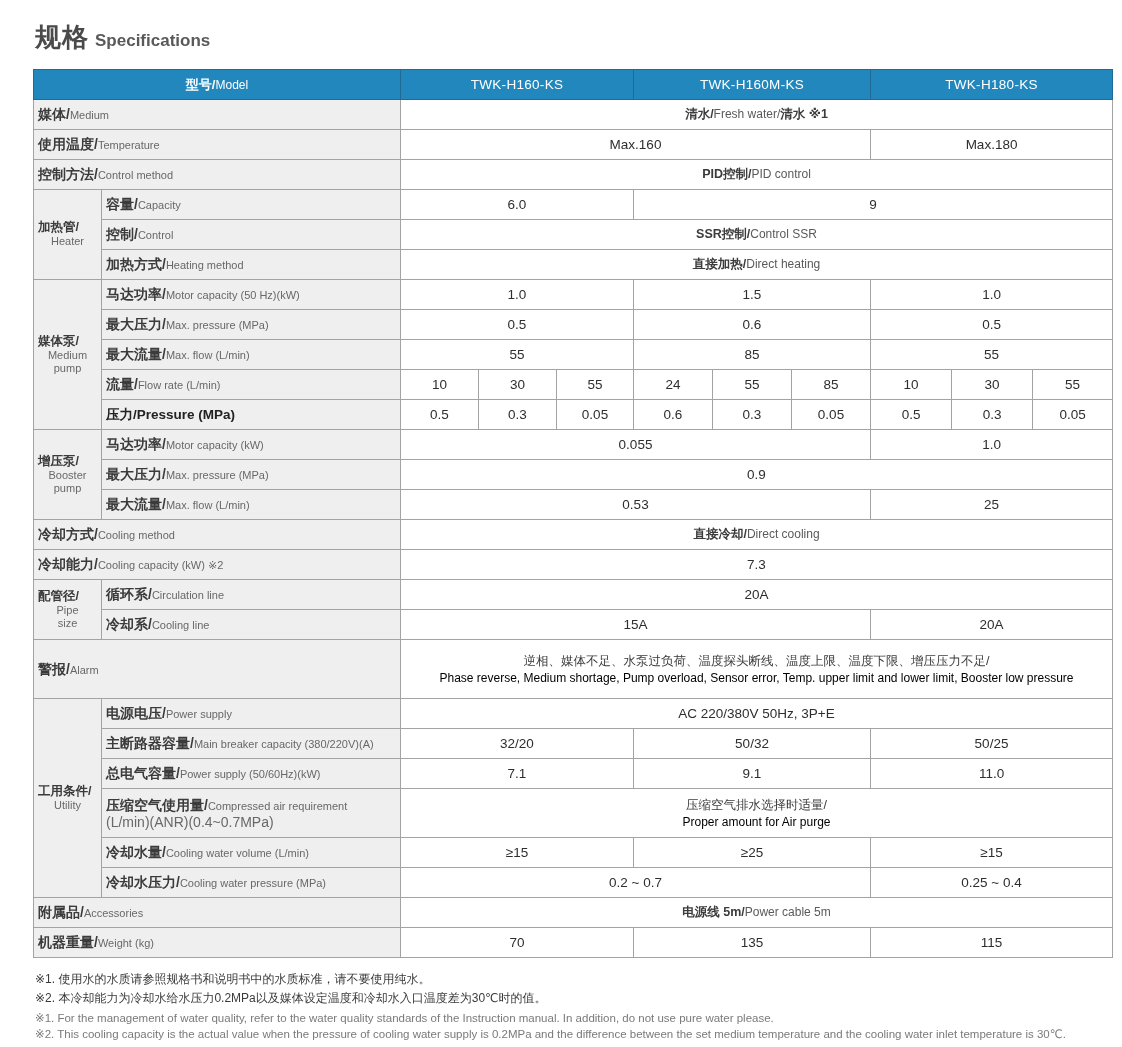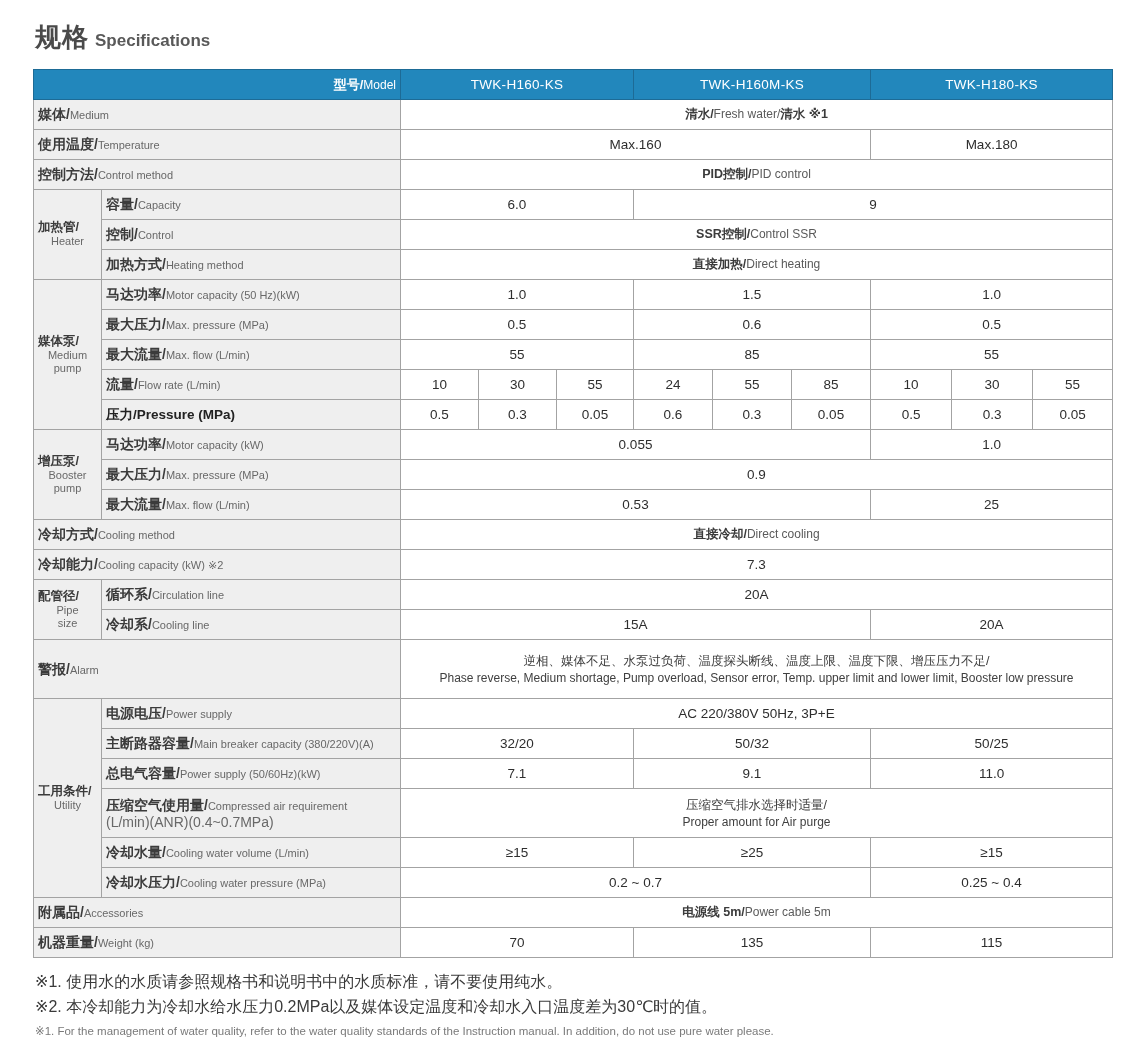--- a/index.html
+++ b/index.html
@@ -5,45 +5,45 @@
   html,body{margin:0;padding:0;background:#fff;}
   body{width:1122px;font-family:"Liberation Sans","DejaVu Sans",sans-serif;color:#333;}
   .wrap{padding:20px 10px 0 33px;}
   .title{margin:0 0 14px 2px;}
   .title .title-zh{font-size:26px;font-weight:bold;color:#4a4a4a;letter-spacing:1px;}
   .title .title-en{font-size:17px;color:#595959;margin-left:6px;}
   table.spec{border-collapse:collapse;table-layout:fixed;width:1079px;border:1px solid #8a8a8a;}
   table.spec td{border:1px solid #a3a3a3;height:29px;padding:0 4px;overflow:hidden;vertical-align:middle;}
   
   tr.hdr td{background:#2287BC;border-color:#1d6b96;color:#fff;height:29px;}
-  tr.hdr td.model-label{text-align:right;}
+  tr.hdr td.model-label{text-align:center;}
   tr.hdr .h-zh{font-size:13px;font-weight:bold;}
   tr.hdr .h-en{font-size:12px;}
   tr.hdr td.model{text-align:center;font-size:13.5px;letter-spacing:.3px;}
   
   td.lab{background:#EFEFEF;text-align:left;padding:2px 8px;line-height:1.15;}
   td.lab .zh{font-weight:bold;font-size:14px;color:#3b3b3b;}
   td.lab .en{font-size:11px;color:#686868;}
   td.lab .en2{display:block;font-size:14px;color:#686868;}
   td.lab.plain{font-size:13.5px;color:#222;font-weight:bold;}
   
   td.grp{background:#EFEFEF;text-align:left;padding:2px 5px;line-height:1.2;}
   td.grp .zh{font-weight:bold;font-size:12.5px;color:#3b3b3b;display:block;}
   td.grp .en{font-size:11px;color:#686868;display:block;text-align:center;}
   
   td.val{text-align:center;font-size:13.5px;color:#2e2e2e;background:#fff;}
   td.val .seg-zh{font-weight:bold;font-size:12.5px;color:#3b3b3b;}
   td.val .seg-en{font-size:12px;color:#5a5a5a;}
   td.val .l1{display:block;font-size:12.5px;color:#3b3b3b;line-height:1.5;}
-  td.val .l2{display:block;font-size:12px;color:#404040;line-height:1.3;}
+  td.val .l2{display:block;font-size:12px;color:#000000;line-height:1.3;}
   tr.tall-alarm td{height:58px;}
   tr.tall-air td{height:48px;}
   
   .footnotes{margin:12px 0 0 2px;}
-  .fn-zh{font-size:16px;color:#3a3a3a;line-height:1.55;}
+  .fn-zh{font-size:12px;color:#3a3a3a;line-height:1.55;}
   .fn-en{font-size:11.5px;color:#7a7a7a;line-height:1.4;}
   .fn-gap{height:3px;}
 </style>
 </head>
 <body>
 
 <div class="wrap">
   <h2 class="title">
     <span class="title-zh">规格</span><span class="title-en">Specifications</span>
   </h2>
@@ -243,14 +243,15 @@
           <td class="val" colspan="3">115</td>
         </tr>
       </tbody>
   </table>
 
   <div class="footnotes">
     <div class="fn-zh">※1. 使用水的水质请参照规格书和说明书中的水质标准，请不要使用纯水。</div>
     <div class="fn-zh">※2. 本冷却能力为冷却水给水压力0.2MPa以及媒体设定温度和冷却水入口温度差为30℃时的值。</div>
     <div class="fn-gap"></div>
     <div class="fn-en">※1. For the management of water quality, refer to the water quality standards of the Instruction manual.  In addition, do not use pure water please.</div>
+    <div class="fn-en">※2. This cooling capacity is the actual value when the pressure of cooling water supply is 0.2MPa and the difference between the set medium temperature and the cooling water inlet temperature is 30℃.</div>
   </div>
 </div>
 
 </body></html>

